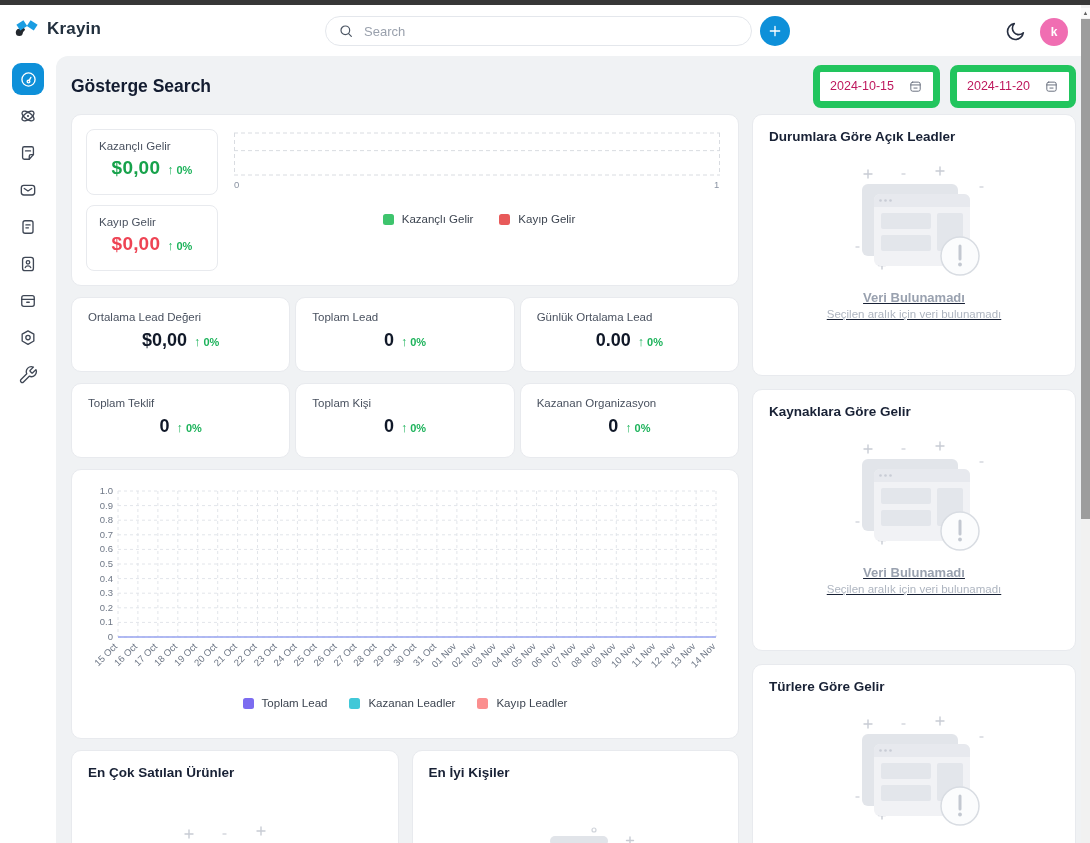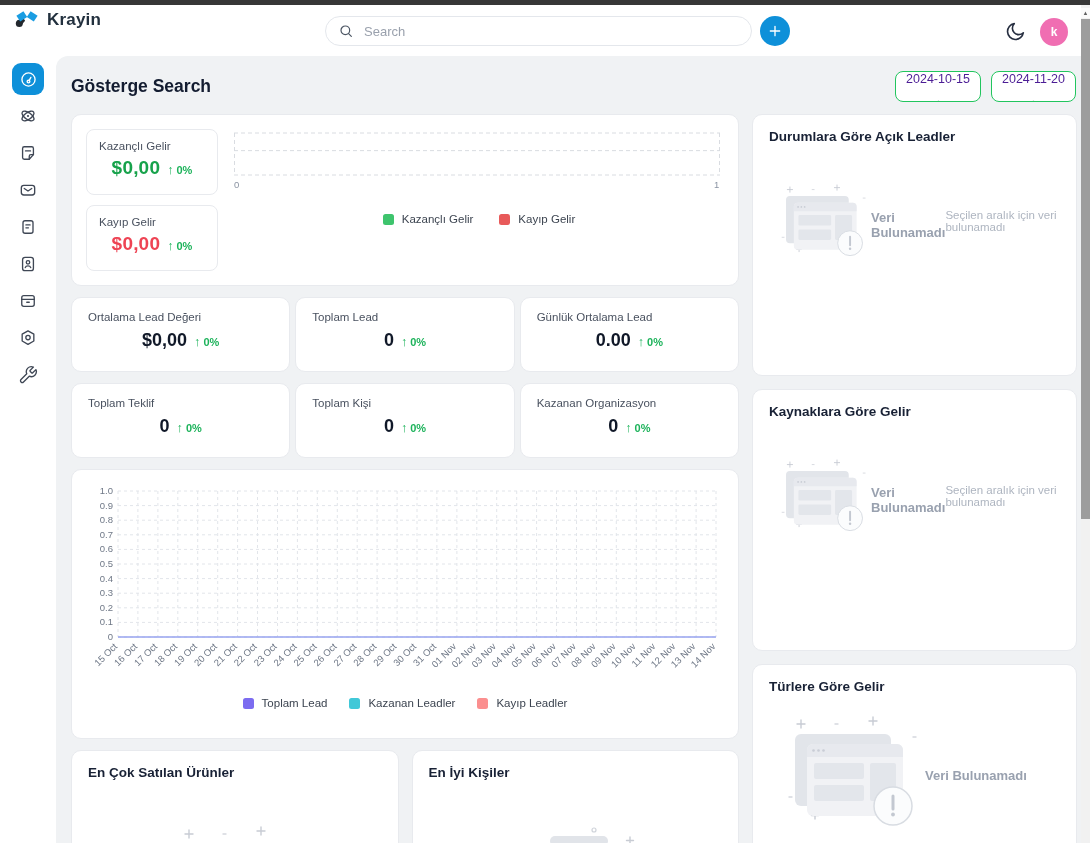--- a/index.html
+++ b/index.html
@@ -2,21 +2,21 @@
 <html><head>
 <meta charset="utf-8">
 <style>
   html,body{margin:0;padding:0;background:#e9e9e9;}
   #app{position:relative;width:1090px;height:843px;background:#fff;overflow:hidden;
        font-family:"Liberation Sans",sans-serif;-webkit-font-smoothing:antialiased;color:#182135;}
   
   .top-strip{position:absolute;top:0;left:0;width:1090px;height:5px;background:#373737;}
   
   header{position:absolute;top:5px;left:0;width:1090px;height:51px;background:#fff;}
-  .logo{position:absolute;left:14px;top:4px;display:flex;align-items:center;gap:7px;}
+  .logo{position:absolute;left:14px;top:13px;display:flex;align-items:center;gap:7px;}
   .logo-name{font-size:17px;font-weight:700;color:#22303e;letter-spacing:.2px;}
   .search{position:absolute;left:325px;top:11px;width:427px;height:30px;border:1px solid #e4e7ec;
           border-radius:16px;display:flex;align-items:center;gap:8px;padding:0 12px;box-sizing:border-box;background:#fff;}
   .search input{border:none;outline:none;flex:1;font-size:13px;color:#a21caf;background:transparent;font-family:inherit;}
   .search input::placeholder{color:#9aa1ad;}
   .plus-btn{position:absolute;left:760px;top:11px;width:30px;height:30px;border-radius:50%;background:#0e90d9;
             color:#fff;display:flex;align-items:center;justify-content:center;cursor:pointer;}
   .moon{position:absolute;left:1004px;top:15px;width:24px;height:24px;cursor:pointer;color:#262e40;}
   .avatar{position:absolute;left:1040px;top:13px;width:28px;height:28px;border-radius:50%;background:#f06eb2;
           color:#fff;font-size:12px;font-weight:700;display:flex;align-items:center;justify-content:center;cursor:pointer;}
@@ -26,22 +26,22 @@
   .nav-item{width:32px;height:32px;border-radius:9px;display:flex;align-items:center;justify-content:center;
             color:#3f4755;cursor:pointer;}
   .nav-item.active{background:#0e90d9;color:#fff;}
   .icn{display:block;}
   
   .content{position:absolute;left:56px;top:56px;width:1025px;bottom:0;background:#f0f2f4;
            border-top-left-radius:12px;padding:14px 5px 0 15px;box-sizing:border-box;}
   .titlebar{display:flex;justify-content:space-between;align-items:center;height:32px;margin-bottom:12px;}
   .page-title{font-size:17.5px;font-weight:700;color:#131c30;}
   .dates{display:flex;gap:10px;}
-  .date-pill{height:29px;background:#fff;border:1px solid #22c55e;border-radius:8px;display:flex;align-items:center;
-             gap:14px;padding:0 10px;font-size:12.5px;color:#4c1d95;cursor:pointer;flex-direction:column;}
+  .date-pill{height:29px;background:#fff;border:7px solid #22c55e;border-radius:8px;display:flex;align-items:center;
+             gap:14px;padding:0 10px;font-size:12.5px;color:#be185d;cursor:pointer;}
   .date-pill .icn{color:#6b7280;}
   .main{display:flex;gap:13px;align-items:flex-start;}
   .left-col{width:668px;flex:none;}
   .right-col{flex:1;}
   .card{background:#fff;border:1px solid #e8eaee;border-radius:10px;box-sizing:border-box;}
   
   .rev-card{height:172px;padding:14px;display:flex;gap:16px;}
   .mini-stack{width:132px;flex:none;display:flex;flex-direction:column;gap:10px;}
   .mini-card{border:1px solid #e8eaee;border-radius:8px;padding:10px 12px;height:66px;box-sizing:border-box;}
   .mini-label{font-size:11.5px;color:#49515f;margin-bottom:5px;}
@@ -65,21 +65,21 @@
   .leads-card{margin-top:11px;height:270px;padding:13px 16px;}
   .card-title{font-size:13.5px;font-weight:700;color:#182135;}
   .leads-chart svg{display:block;}
   .leads-legend{margin-top:2px;gap:22px;}
   
   .bottom-row{margin-top:11px;display:grid;grid-template-columns:1fr 1fr;gap:13px;}
   .bottom-card{height:260px;padding:14px 16px;overflow:hidden;}
   .bottom-ill{display:flex;justify-content:center;margin-top:40px;}
   
   .panel{height:262px;padding:14px 16px;margin-bottom:13px;overflow:hidden;}
-  .empty-state{display:flex;flex-direction:row;align-items:center;margin-top:16px;}
+  .empty-state{display:flex;flex-direction:column;align-items:center;margin-top:16px;text-decoration:underline;}
   .empty-title{margin-top:12px;font-size:13px;font-weight:700;color:#99a1af;}
   .empty-sub{margin-top:3px;font-size:11.5px;color:#aeb5c0;}
   
   .scrollbar{position:absolute;right:0;top:5px;width:9px;bottom:0;background:#f1f1f1;}
   .sb-arrow{position:absolute;top:3px;left:0;width:9px;height:10px;display:flex;align-items:center;justify-content:center;
             font-size:6px;color:#606060;background:#fbfbfb;cursor:pointer;}
   .sb-thumb{position:absolute;top:14px;left:0;width:9px;height:500px;background:#9d9d9d;cursor:pointer;}
 </style>
 </head>
 <body>

